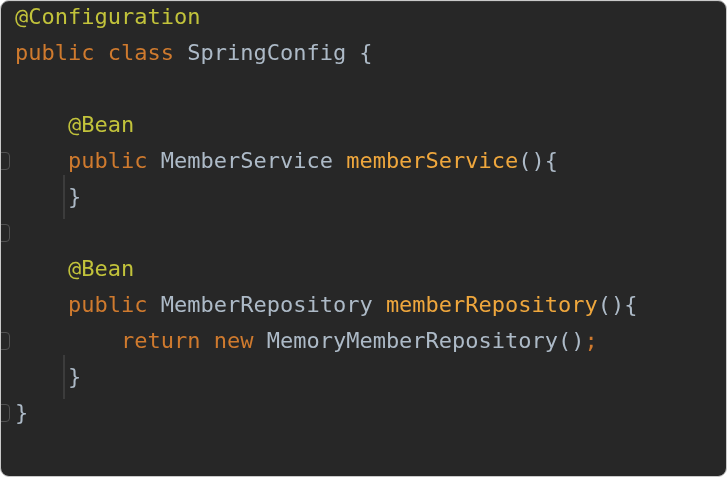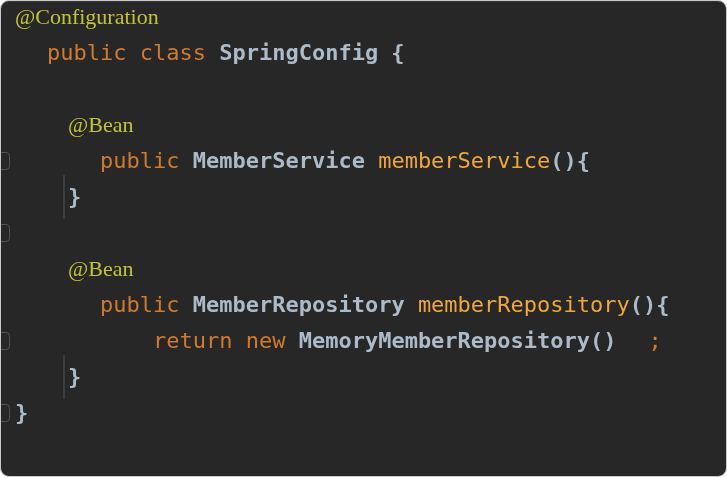--- a/index.html
+++ b/index.html
@@ -16,23 +16,23 @@
   }
   .code{
     position:relative;
     margin-top:-2px;
     padding-left:14px;
     font-size:22px;
     line-height:36px;
   }
   .line{white-space:pre;height:36px;}
   .tok{display:inline;}
-  .tok.ann{color:var(--annotation,#c2c33b);font-family:Liberation Serif, serif;}
-  .tok.kw{color:var(--keyword,#cf7a2e);margin-left:32px;}
-  .tok.pl{color:var(--text,#adbac7);font-weight:bold;}
+  .tok.ann{color:var(--annotation,#c2c33b);}
+  .tok.kw{color:var(--keyword,#cf7a2e);}
+  .tok.pl{color:var(--text,#adbac7);}
   .tok.me{color:var(--method,#efa73d);}
   .tok.ws{color:transparent;}
   .indent-guide{
     position:absolute;left:62px;width:2px;
     background:var(--guide,#3c3c3c);
   }
   .gutter-icon{
     position:absolute;left:-7px;width:14px;height:16px;
     border:1.5px solid var(--gutter,#585858);
     border-radius:4px;background:transparent;opacity:.9;

